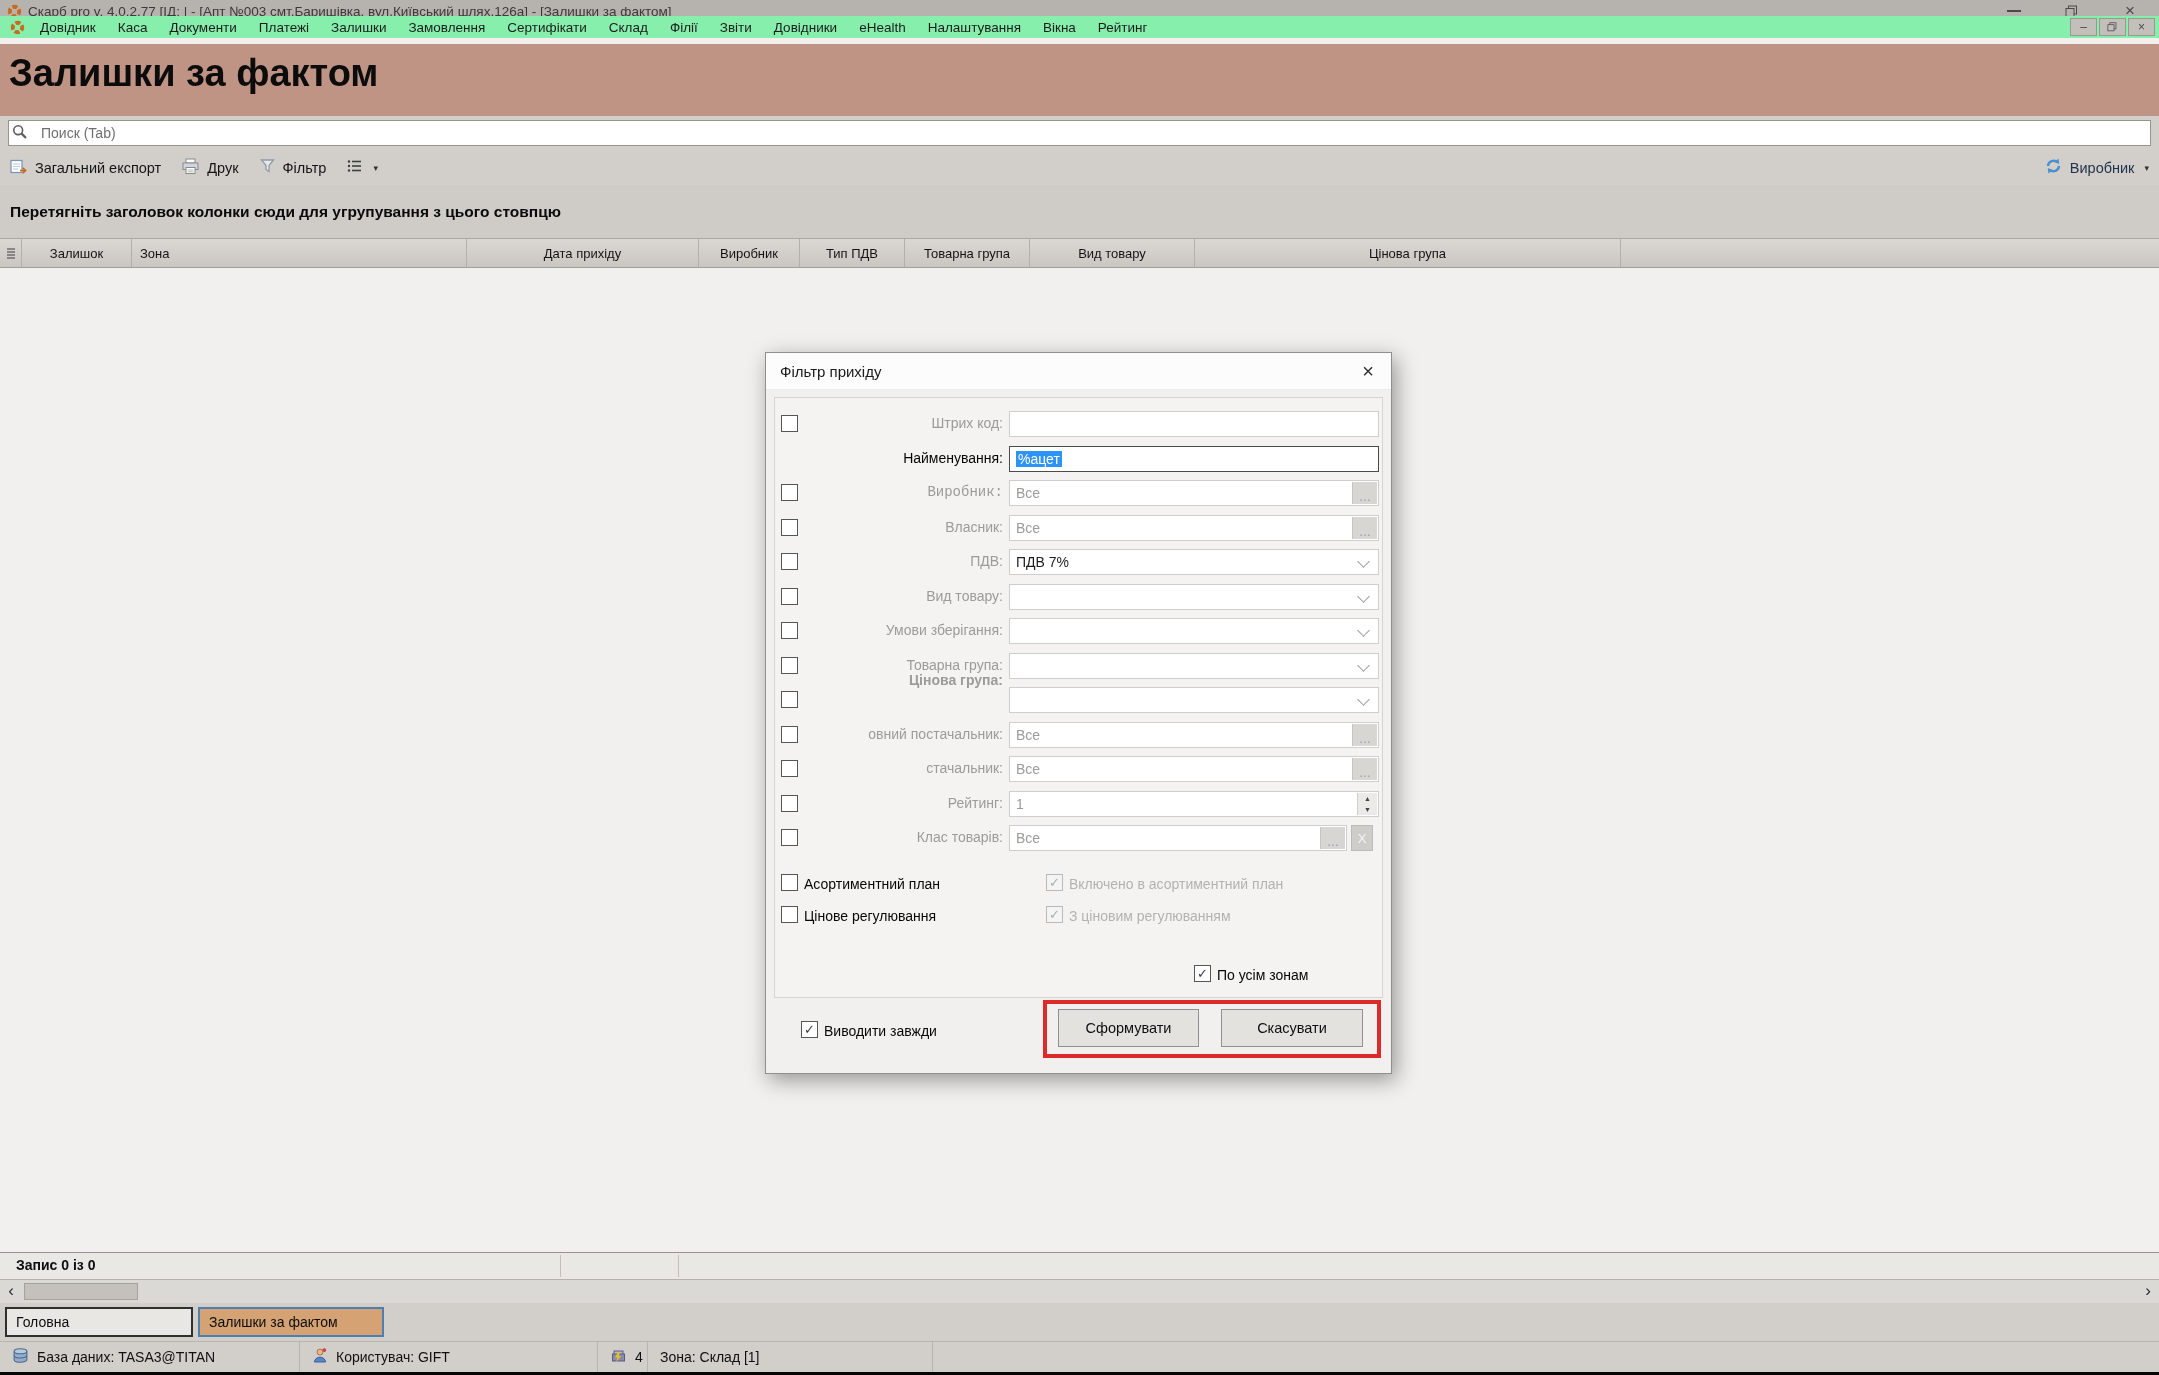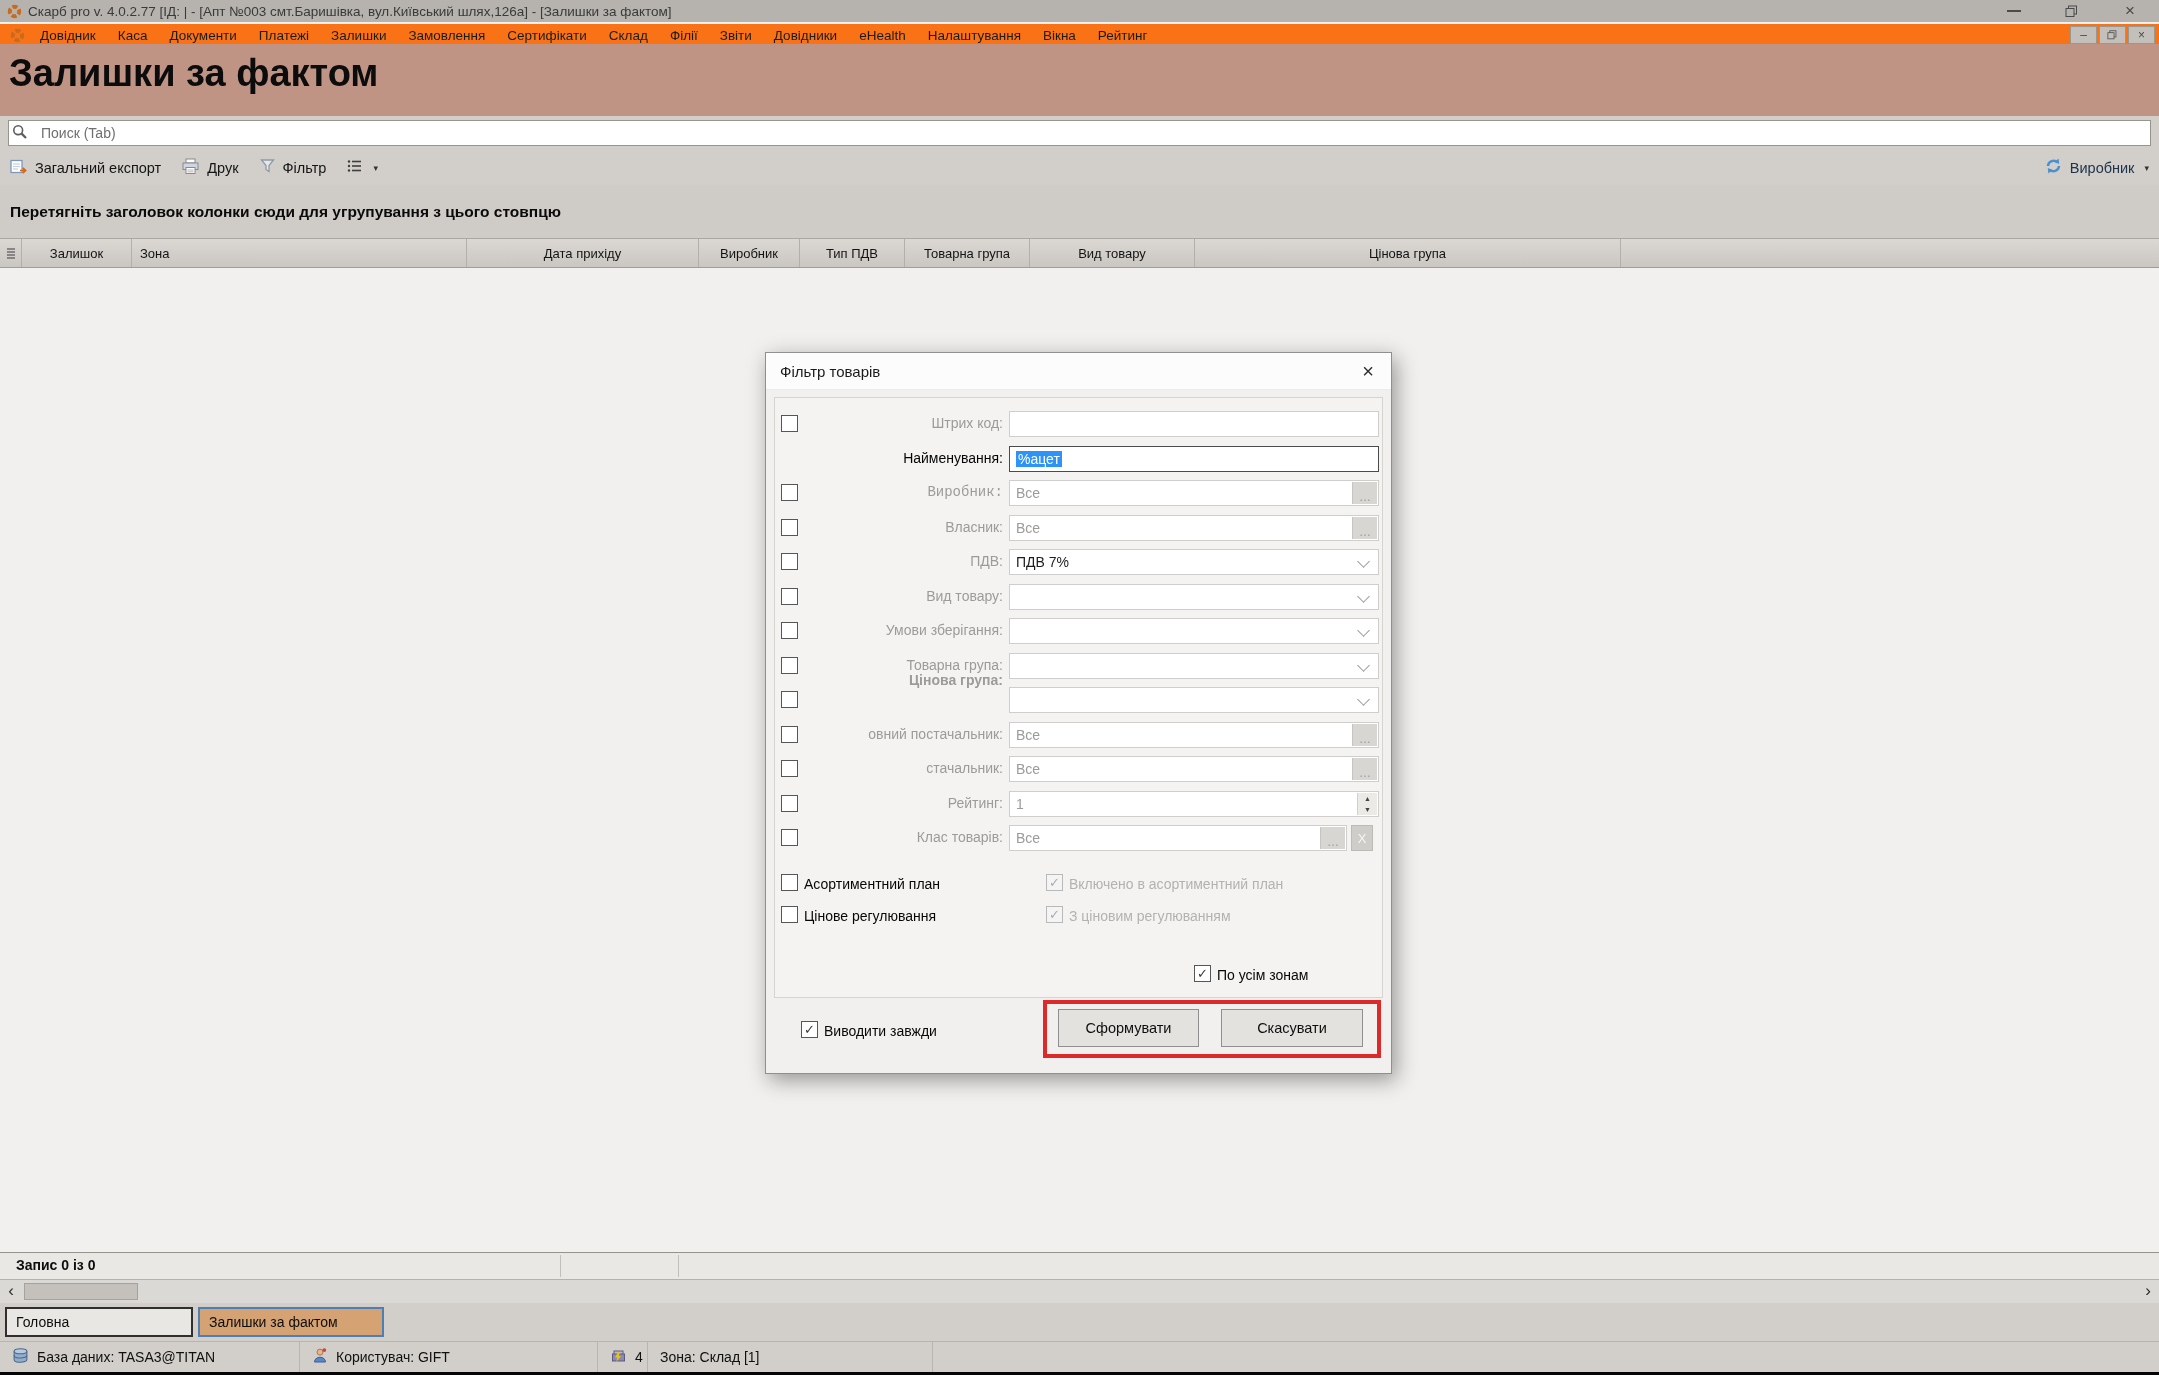--- a/index.html
+++ b/index.html
@@ -7,21 +7,21 @@
     font-family:"Liberation Sans","DejaVu Sans",sans-serif;background:#f1f0ee;}
   
   .titlebar{position:absolute;left:0;top:0;width:100%;height:22px;background:#b6b3ae;
     display:flex;align-items:center;font-size:13.5px;color:#3a3a3a;}
   .titlebar .logo{margin:0 6px 0 7px;display:flex;}
   .win-controls{margin-left:auto;display:flex;align-items:center;}
   .wbtn{width:58px;height:22px;display:flex;align-items:center;justify-content:center;color:#4a4a4a;}
   .wbtn .minus{width:14px;height:2px;background:#4a4a4a;}
   .wbtn.close{font-size:17px;}
   
-  .menubar{position:absolute;left:0;top:24px;width:100%;height:22px;background:#f97316;
+  .menubar{position:absolute;left:0;top:16px;width:100%;height:22px;background:#86efac;
     display:flex;align-items:center;font-size:13.5px;color:#1c1c1c;}
   .menubar .logo{margin:0 4px 0 10px;display:flex;}
   .menu-item{padding:0 11px;height:22px;display:flex;align-items:center;cursor:default;}
   .mdi-controls{margin-left:auto;display:flex;gap:2px;margin-right:4px;}
   .mdibtn{width:27px;height:18px;background:#c3c0bb;border:1px solid #9a978f;display:flex;
     align-items:center;justify-content:center;font-size:12px;color:#4a4a4a;box-sizing:border-box;}
   
   .pageheader{position:absolute;left:0;top:44px;width:100%;height:72px;background:#bf9484;}
   .pageheader .ptitle{font-size:38px;font-weight:bold;color:#0c0c0c;padding:8px 0 0 9px;}
   
@@ -324,21 +324,21 @@
     <span class="sb-seg" style="width:285px;">
       <span>Зона: Склад [1]</span>
     </span>
     <span class="sb-seg" style="flex:1;border-right:none;"></span>
   </div>
 
   <div class="bottomedge"></div>
 
   <div class="dialog">
     <div class="dlg-title">
-      <span>Фільтр товарів</span>
+      <span>Фільтр прихіду</span>
       <span class="dlg-close">×</span>
     </div>
     <div class="dlg-group"></div>
 
     <span class="cb dlg-cb" style="top:62px;"></span>
     <span class="dlg-label" style="top:62px;">Штрих код:</span>
     <span class="dlg-field" style="top:58px;"></span>
 
     <span class="dlg-label dark" style="top:97px;">Найменування:</span>
     <span class="dlg-field focused" style="top:93px;">

